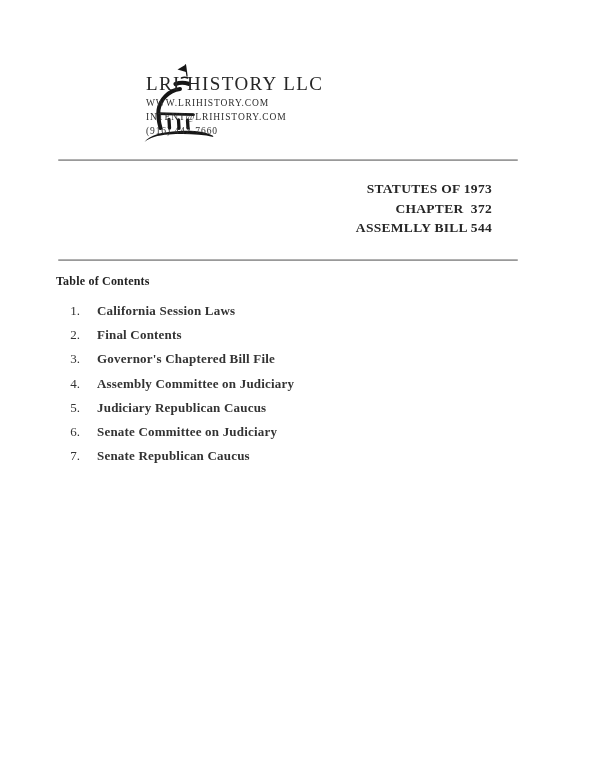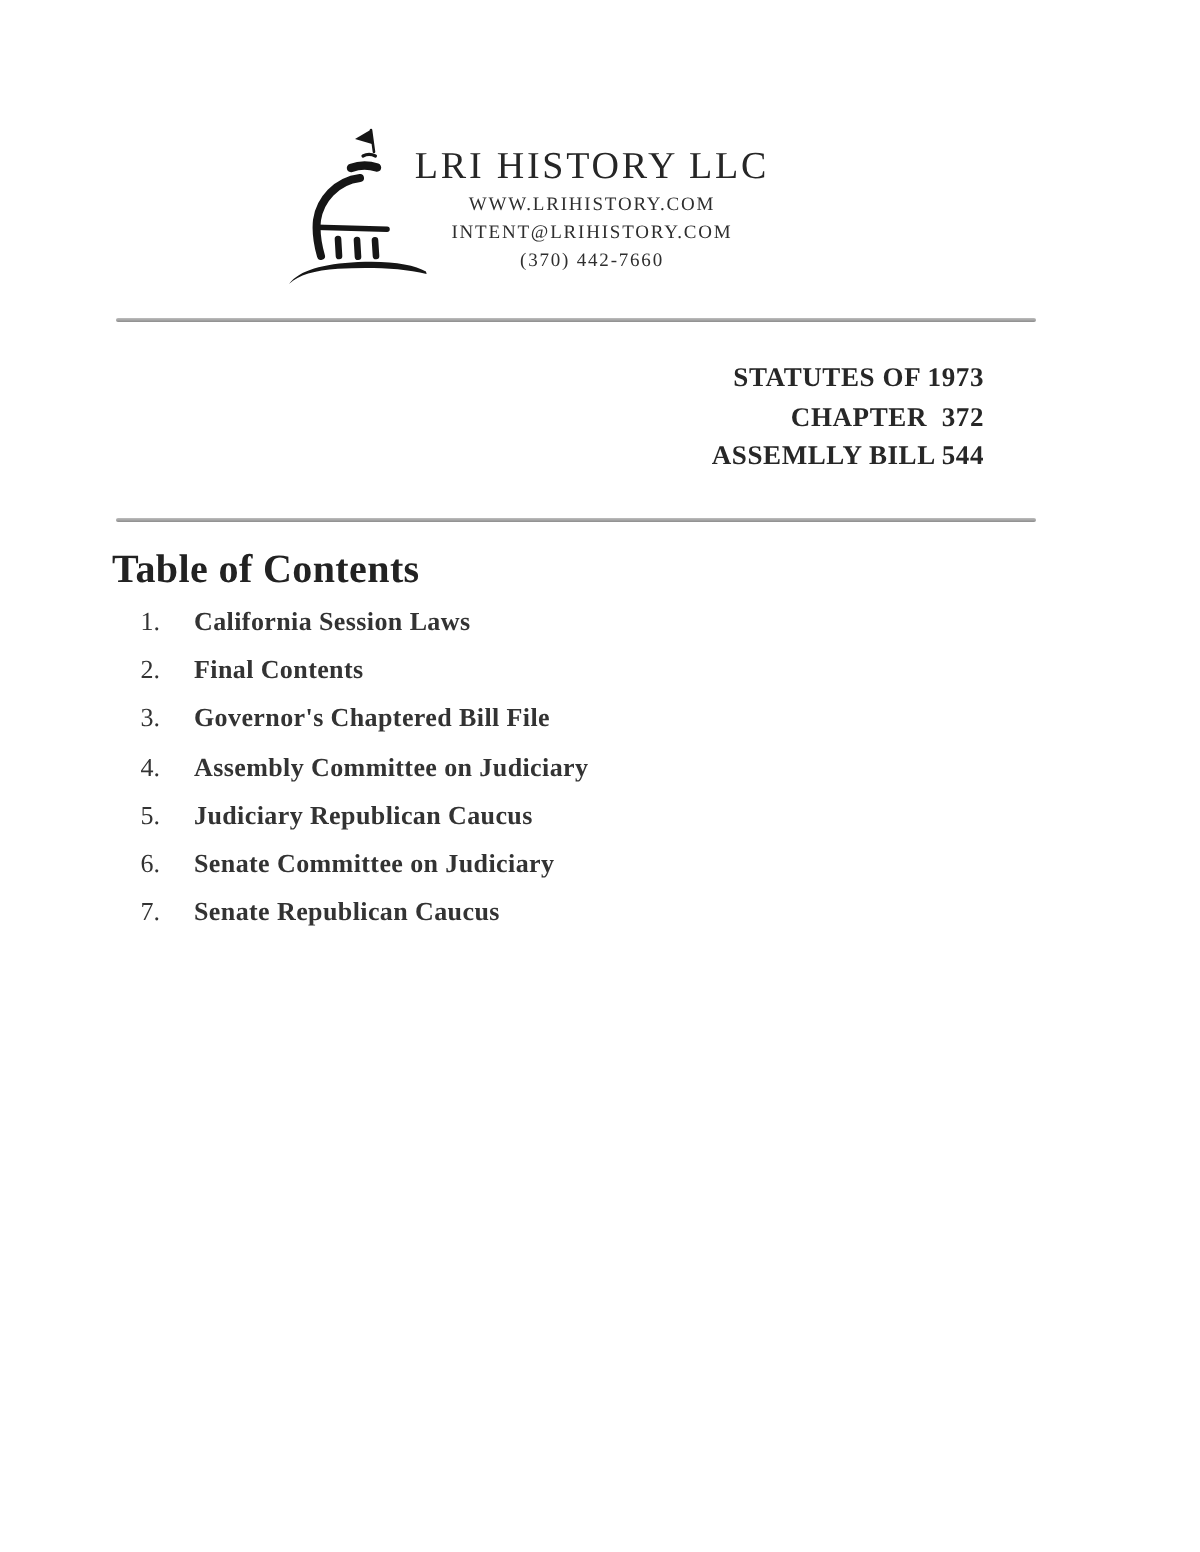--- a/index.html
+++ b/index.html
@@ -16,21 +16,21 @@
     background: #ffffff;
   }
 
   
   .logo {
     position: absolute; left: 141px; top: 62px;
     width: 80px; height: 88px;
   }
   .header-text {
     position: absolute; left: 146px; top: 73px; width: 300px;
-    text-align: center;
+    text-align: left;
   }
   .company-name {
     font-size: 19px; line-height: 21px;
     letter-spacing: 1.4px; color: #262626;
     white-space: pre;
   }
   .contact-line {
     font-size: 9.5px; line-height: 13.8px;
     letter-spacing: 0.9px; color: #2e2e2e;
     white-space: pre;
@@ -51,21 +51,21 @@
     position: absolute; top: 179px; right: 108px;
     text-align: right;
     font-weight: bold; font-size: 13.5px; line-height: 19.6px;
     letter-spacing: 0.3px; color: #272727;
   }
   .reference div { white-space: pre; }
 
   
   .toc-heading {
     position: absolute; left: 56px; top: 274px;
-    font-size: 20px; font-weight: bold;
+    font-size: 12px; font-weight: bold;
     letter-spacing: 0.2px; color: #222222;
   }
   .toc-list {
     position: absolute; left: 57px; top: 299px;
     list-style: none;
     font-size: 13px; color: #333333;
   }
   .toc-list li {
     display: flex; align-items: center;
     height: 24.2px;
@@ -101,21 +101,21 @@
     <path d="M46.5,58.2 L47,66" stroke="#161616" stroke-width="3.3" stroke-linecap="round" fill="none"></path>
 
     <path d="M3.5,80 C9,73 20,70 38,69 C54,68.2 66,70.2 72,73.8 L72.3,75 C60,72 44,71.6 28,72.4 C16,73.2 8.5,75.5 3.5,80 Z" fill="#161616"></path>
   </svg>
 
   <div class="header-text">
     <div class="company-name">LRI HISTORY LLC</div>
     <div class="contact-block">
       <div class="contact-line">WWW.LRIHISTORY.COM</div>
       <div class="contact-line">INTENT@LRIHISTORY.COM</div>
-      <div class="contact-line">(370) 442-7660</div>
+      <div class="contact-line">(916) 442-7660</div>
     </div>
   </div>
 
   <div class="rule rule-top"></div>
 
   <div class="reference">
     <div>STATUTES OF 1973</div>
     <div>CHAPTER  372</div>
     <div>ASSEMLLY BILL 544</div>
   </div>

